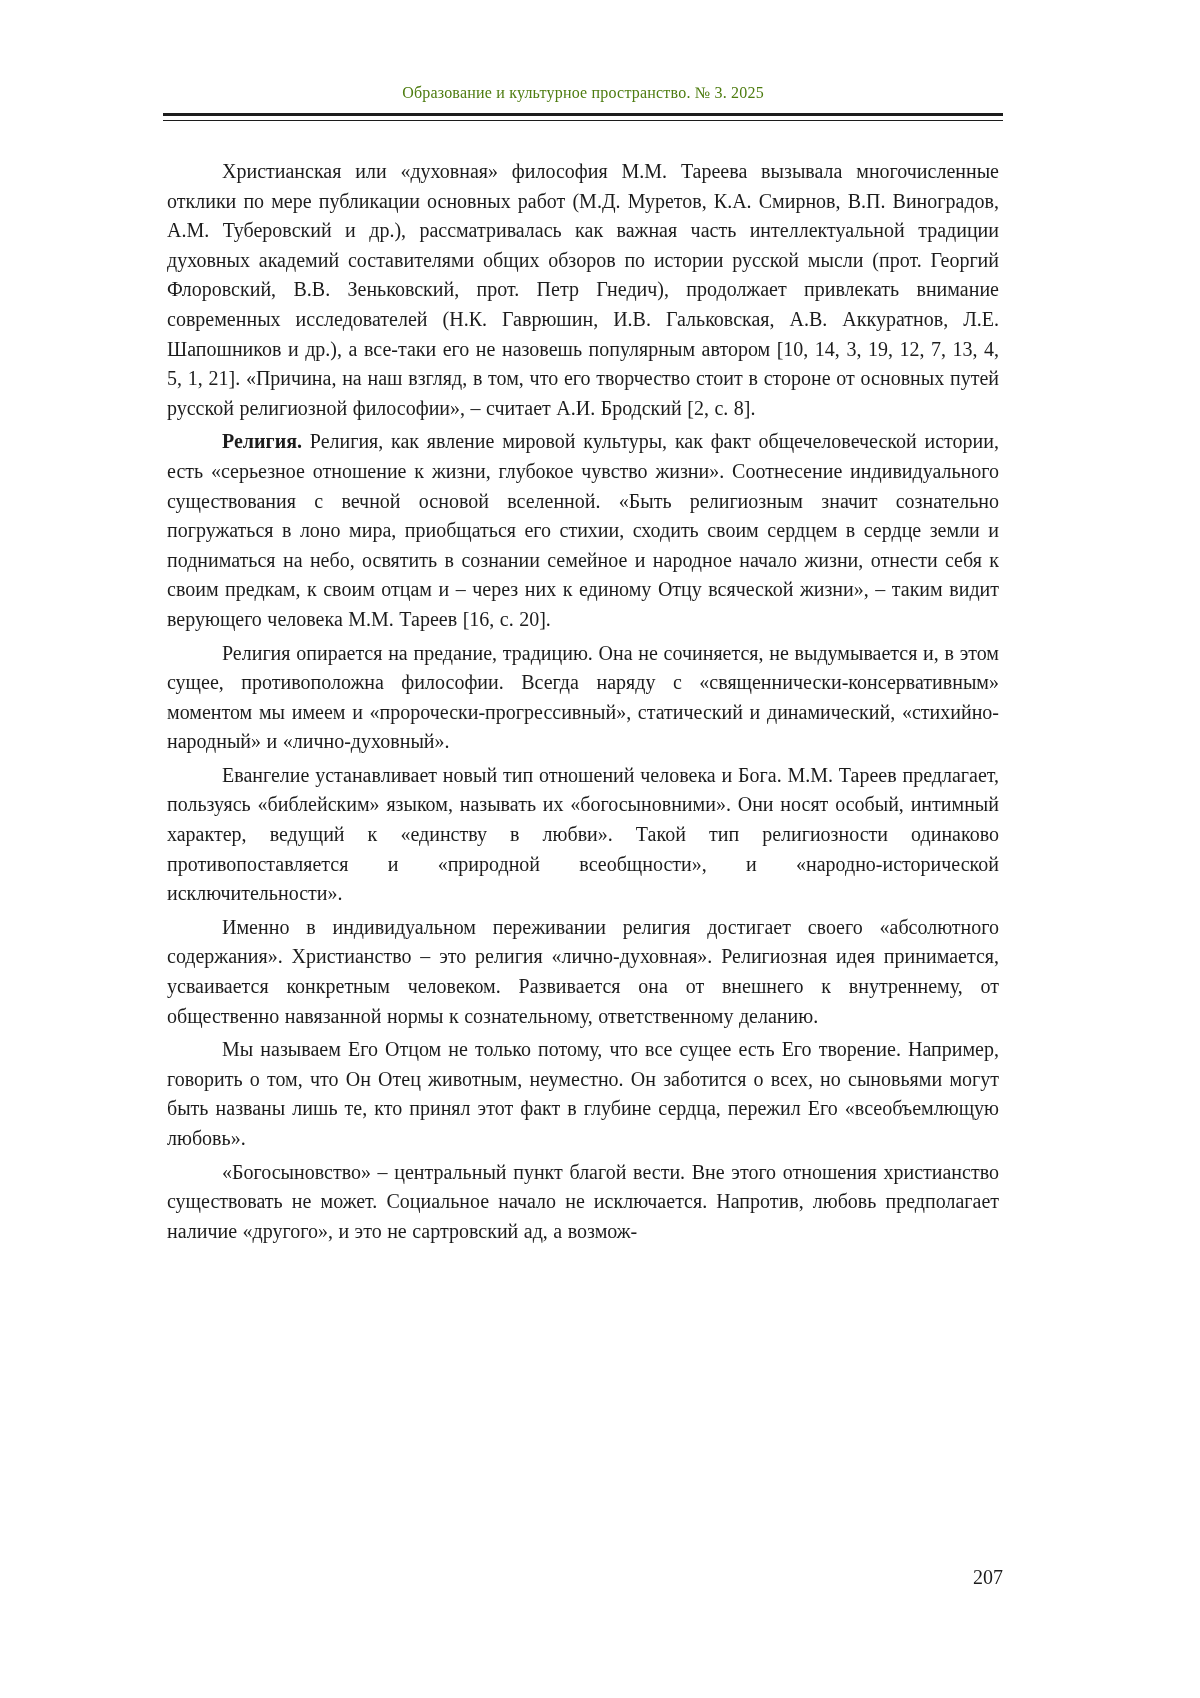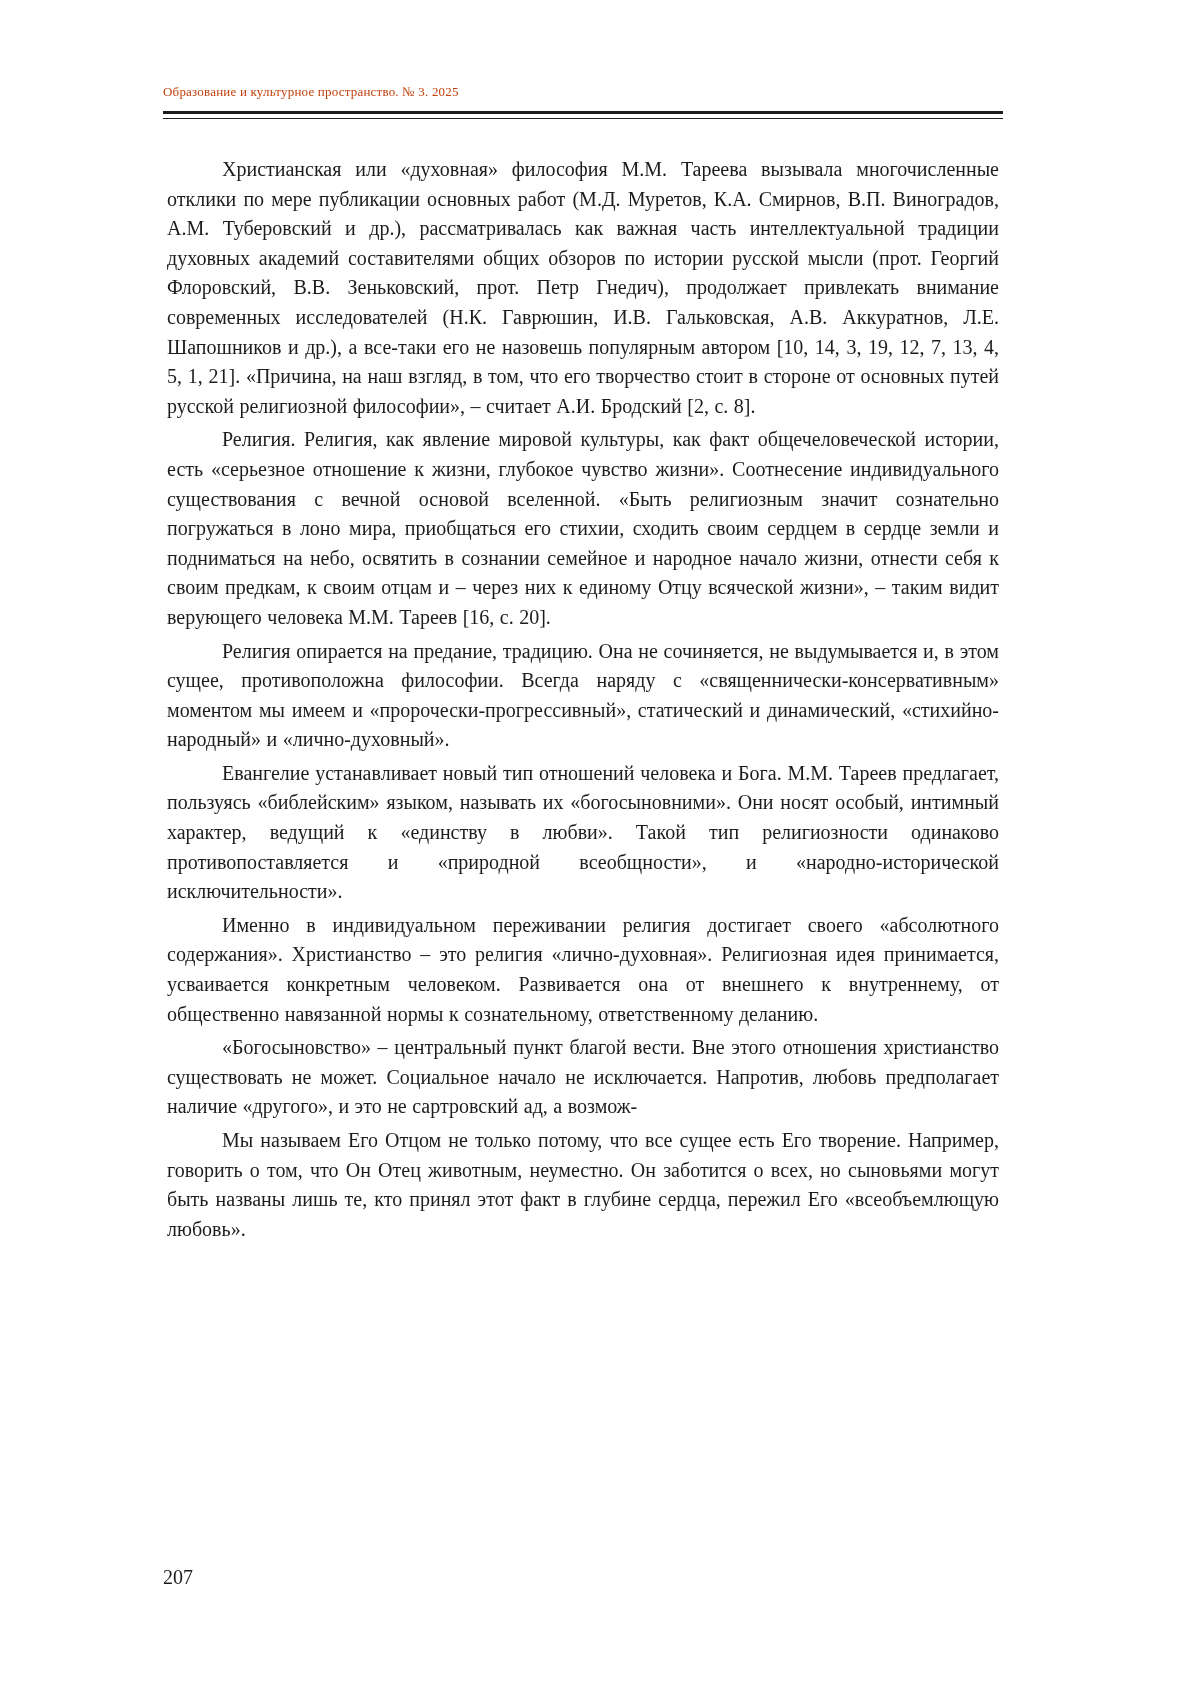--- a/index.html
+++ b/index.html
@@ -19,24 +19,24 @@
   .content {
     position: absolute;
     left: 163px;
     top: 0;
     width: 840px;
   }
   .running-head {
     padding-top: 84px;
   }
   .journal-line {
-    text-align: left;
-    font-size: 13px;
+    text-align: center;
+    font-size: 16px;
     letter-spacing: 0.2px;
-    color: #c2410c;
+    color: #4d7c0f;
   }
   .header-rule {
     margin-top: 11px;
     height: 4px;
     border-top: 3px solid #1c1c1c;
     border-bottom: 1.5px solid #1c1c1c;
   }
   .article-body {
     margin-top: 36px;
     font-size: 20px;
@@ -44,28 +44,28 @@
     text-align: justify;
     hyphens: auto;
     word-spacing: 0.5px;
   }
   .article-body p {
     margin: 4px;
     padding: 0;
     text-indent: 55px;
   }
   .para-lead {
-    font-weight: normal;
+    font-weight: bold;
   }
   .page-number {
     position: absolute;
     left: 163px;
     width: 840px;
     top: 1566px;
-    text-align: left;
+    text-align: right;
     font-size: 20px;
     color: #1c1c1c;
   }
 </style>
 </head>
 <body>
 
 <div class="page">
   <div class="content">
 
@@ -73,20 +73,20 @@
       <div class="journal-line">Образование и культурное пространство. № 3. 2025</div>
       <div class="header-rule"></div>
     </div>
 
     <div class="article-body">
       <p><span>Христианская или «духовная» философия М.М. Тареева вызывала многочисленные отклики по мере публикации основных работ (М.Д. Муретов, К.А. Смирнов, В.П. Виноградов, А.М. Туберовский и др.), рассматривалась как важная часть интеллектуальной традиции духовных академий составителями общих обзоров по истории русской мысли (прот. Георгий Флоровский, В.В. Зеньковский, прот. Петр Гнедич), продолжает привлекать внимание современных исследователей (Н.К. Гаврюшин, И.В. Гальковская, А.В. Аккуратнов, Л.Е. Шапошников и др.), а все-таки его не назовешь популярным автором [10, 14, 3, 19, 12, 7, 13, 4, 5, 1, 21]. «Причина, на наш взгляд, в том, что его творчество стоит в стороне от основных путей русской религиозной философии», – считает А.И. Бродский [2, с. 8].</span></p>
       <p><span class="para-lead">Религия.</span> <span>Религия, как явление мировой культуры, как факт общечеловеческой истории, есть «серьезное отношение к жизни, глубокое чувство жизни». Соотнесение индивидуального существования с вечной основой вселенной. «Быть религиозным значит сознательно погружаться в лоно мира, приобщаться его стихии, сходить своим сердцем в сердце земли и подниматься на небо, освятить в сознании семейное и народное начало жизни, отнести себя к своим предкам, к своим отцам и – через них к единому Отцу всяческой жизни», – таким видит верующего человека М.М. Тареев [16, с. 20].</span></p>
       <p><span>Религия опирается на предание, традицию. Она не сочиняется, не выдумывается и, в этом сущее, противоположна философии. Всегда наряду с «священнически-консервативным» моментом мы имеем и «пророчески-прогрессивный», статический и динамический, «стихийно-народный» и «лично-духовный».</span></p>
       <p><span>Евангелие устанавливает новый тип отношений человека и Бога. М.М. Тареев предлагает, пользуясь «библейским» языком, называть их «богосыновними». Они носят особый, интимный характер, ведущий к «единству в любви». Такой тип религиозности одинаково противопоставляется и «природной всеобщности», и «народно-исторической исключительности».</span></p>
       <p><span>Именно в индивидуальном переживании религия достигает своего «абсолютного содержания». Христианство – это религия «лично-духовная». Религиозная идея принимается, усваивается конкретным человеком. Развивается она от внешнего к внутреннему, от общественно навязанной нормы к сознательному, ответственному деланию.</span></p>
+      <p><span>Мы называем Его Отцом не только потому, что все сущее есть Его творение. Например, говорить о том, что Он Отец животным, неуместно. Он заботится о всех, но сыновьями могут быть названы лишь те, кто принял этот факт в глубине сердца, пережил Его «всеобъемлющую любовь».</span></p>
       <p><span>«Богосыновство» – центральный пункт благой вести. Вне этого отношения христианство существовать не может. Социальное начало не исключается. Напротив, любовь предполагает наличие «другого», и это не сартровский ад, а возмож-</span></p>
-      <p><span>Мы называем Его Отцом не только потому, что все сущее есть Его творение. Например, говорить о том, что Он Отец животным, неуместно. Он заботится о всех, но сыновьями могут быть названы лишь те, кто принял этот факт в глубине сердца, пережил Его «всеобъемлющую любовь».</span></p>
     </div>
 
   </div>
 
   <div class="page-number">207</div>
 </div>
 
 </body></html>

